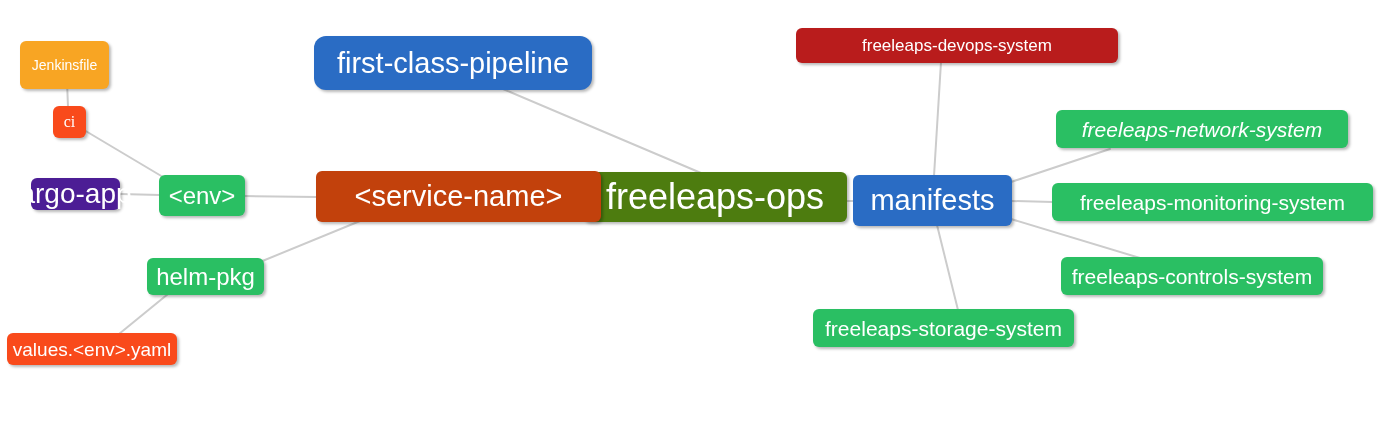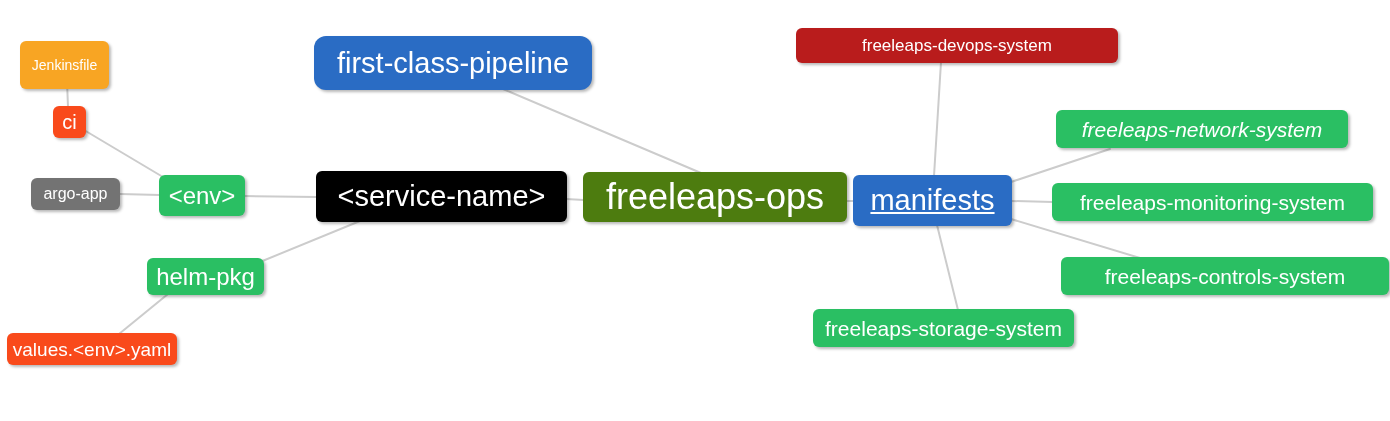--- a/index.html
+++ b/index.html
@@ -54,27 +54,27 @@
       <line x1="846" y1="201" x2="854" y2="201" stroke="#cccccc" stroke-width="2" stroke-linecap="round"></line>
       <line x1="934" y1="176" x2="941" y2="62" stroke="#cccccc" stroke-width="2" stroke-linecap="round"></line>
       <line x1="1011" y1="182" x2="1110" y2="149" stroke="#cccccc" stroke-width="2" stroke-linecap="round"></line>
       <line x1="1011" y1="201" x2="1053" y2="202" stroke="#cccccc" stroke-width="2" stroke-linecap="round"></line>
       <line x1="1011" y1="219" x2="1140" y2="258" stroke="#cccccc" stroke-width="2" stroke-linecap="round"></line>
       <line x1="937" y1="225" x2="958" y2="310" stroke="#cccccc" stroke-width="2" stroke-linecap="round"></line>
     </svg>
   <div id="nodes-layer">
       <div class="node" style="left: 583px; top: 172px; width: 264px; height: 50px; font-size: 36px; background: #4d7c0f; color: rgb(255, 255, 255);">freeleaps-ops</div>
       <div class="node" style="left: 314px; top: 36px; width: 278px; height: 54px; font-size: 29px; background: rgb(42, 108, 196); color: rgb(255, 255, 255); border-radius: 12px;">first-class-pipeline</div>
-      <div class="node" style="left: 316px; top: 171px; width: 251px; height: 51px; font-size: 29px; background: #000000; color: rgb(255, 255, 255);">&lt;service-name&gt;</div>
-      <div class="node" style="left: 853px; top: 175px; width: 159px; height: 51px; font-size: 29px; background: rgb(42, 108, 196); color: rgb(255, 255, 255); text-decoration: underline;">manifests</div>
+      <div class="node" style="left: 316px; top: 171px; width: 285px; height: 51px; font-size: 29px; background: #c2410c; color: rgb(255, 255, 255);">&lt;service-name&gt;</div>
+      <div class="node" style="left: 853px; top: 175px; width: 159px; height: 51px; font-size: 29px; background: rgb(42, 108, 196); color: rgb(255, 255, 255);">manifests</div>
       <div class="node" style="left: 159px; top: 175px; width: 86px; height: 41px; font-size: 24px; background: rgb(42, 191, 99); color: rgb(255, 255, 255);">&lt;env&gt;</div>
       <div class="node" style="left: 147px; top: 258px; width: 117px; height: 37px; font-size: 24px; background: rgb(42, 191, 99); color: rgb(255, 255, 255);">helm-pkg</div>
-      <div class="node" style="left: 53px; top: 106px; width: 33px; height: 32px; font-size: 20px; background: rgb(249, 74, 27); color: rgb(255, 255, 255);">ci</div>
-      <div class="node" style="left: 31px; top: 178px; width: 89px; height: 32px; font-size: 16px; background: #737373; color: rgb(255, 255, 255);">argo-app</div>
+      <div class="node" style="left: 53px; top: 106px; width: 33px; height: 32px; font-size: 16px; background: rgb(249, 74, 27); color: rgb(255, 255, 255); font-family: Liberation Serif, serif;">ci</div>
+      <div class="node" style="left: 31px; top: 178px; width: 89px; height: 32px; font-size: 28px; background: #4c1d95; color: rgb(255, 255, 255);">argo-app</div>
       <div class="node" style="left: 20px; top: 25px; width: 89px; height: 48px; font-size: 14px; background: rgb(248, 165, 35); color: rgb(255, 255, 255); margin-top: 16px;">Jenkinsfile</div>
       <div class="node" style="left: 7px; top: 333px; width: 170px; height: 32px; font-size: 19px; background: rgb(249, 74, 27); color: rgb(255, 255, 255);">values.&lt;env&gt;.yaml</div>
       <div class="node" style="left: 796px; top: 28px; width: 322px; height: 35px; font-size: 17px; background: #b91c1c; color: rgb(255, 255, 255);">freeleaps-devops-system</div>
       <div class="node" style="left: 1056px; top: 110px; width: 292px; height: 38px; font-size: 21px; background: rgb(42, 191, 99); color: rgb(255, 255, 255); font-style: italic;">freeleaps-network-system</div>
       <div class="node" style="left: 1052px; top: 183px; width: 321px; height: 38px; font-size: 21px; background: rgb(42, 191, 99); color: rgb(255, 255, 255);">freeleaps-monitoring-system</div>
-      <div class="node" style="left: 1061px; top: 257px; width: 328px; height: 38px; font-size: 21px; background: rgb(42, 191, 99); color: rgb(255, 255, 255);">freeleaps-controls-system</div>
+      <div class="node" style="left: 1061px; top: 257px; width: 262px; height: 38px; font-size: 21px; background: rgb(42, 191, 99); color: rgb(255, 255, 255);">freeleaps-controls-system</div>
       <div class="node" style="left: 813px; top: 309px; width: 261px; height: 38px; font-size: 21px; background: rgb(42, 191, 99); color: rgb(255, 255, 255);">freeleaps-storage-system</div>
     </div>
 </div>
 
 </body></html>

